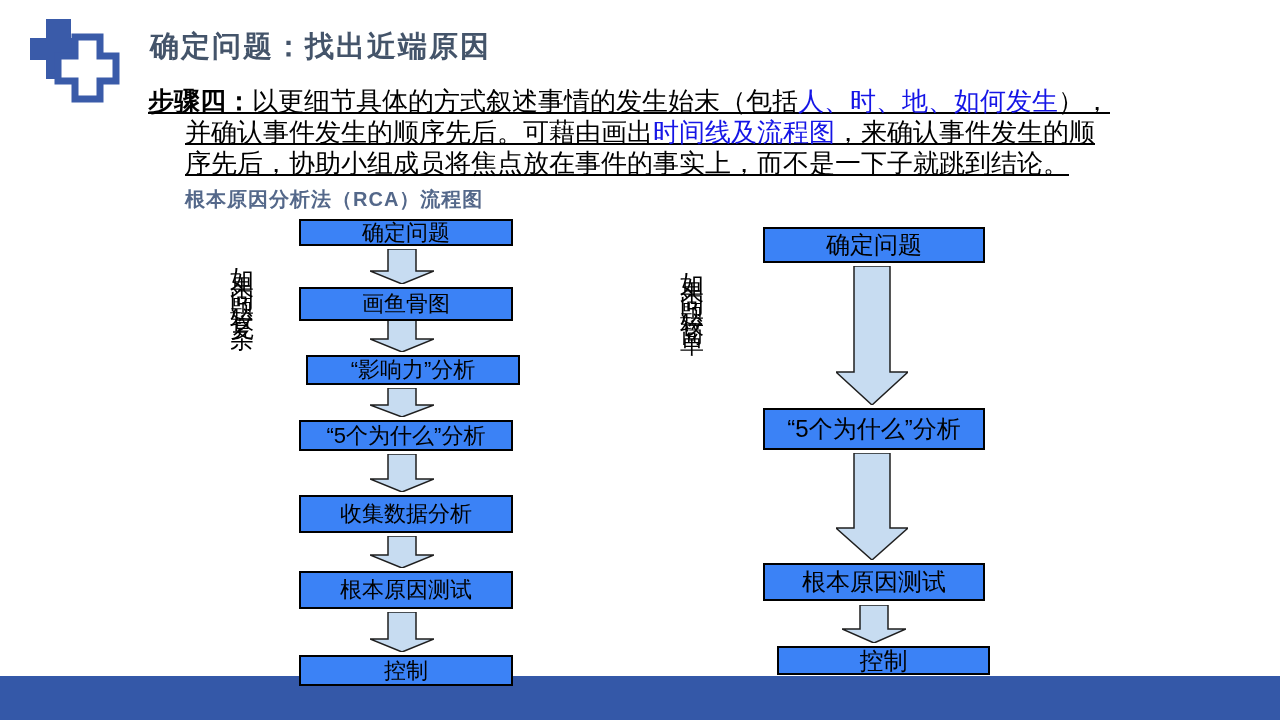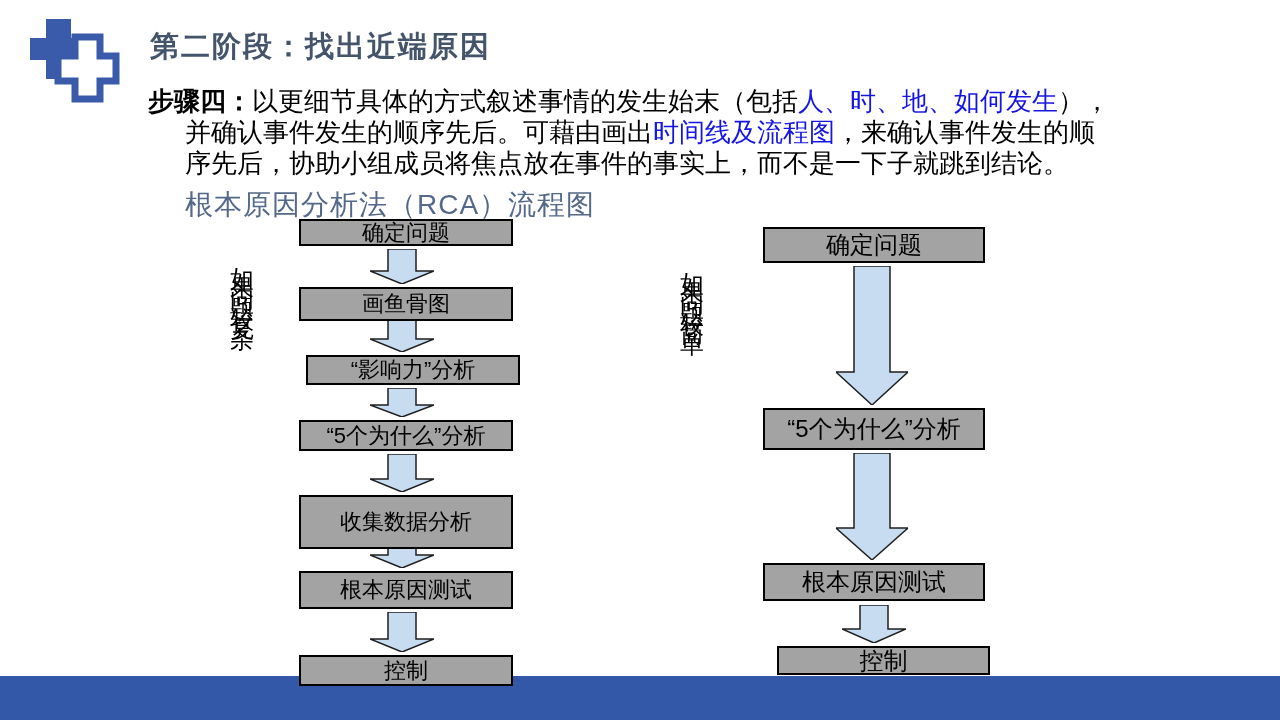--- a/index.html
+++ b/index.html
@@ -12,41 +12,41 @@
 
   
   .logo { left:28px; top:12px; width:96px; height:94px; }
   .slide-title {
     left:150px; top:27px; font-size:29px; font-weight:bold;
     color:#44546A; letter-spacing:2px; white-space:nowrap;
   }
 
   
   .para { left:148px; top:86px; width:1060px; color:#000; font-size:26px; line-height:31px; }
-  .para .line { white-space:nowrap; }
+  .para .line { white-space:nowrap;text-decoration:underline; }
   .para .indent { padding-left:37px; }
   .step-label { font-weight:bold; }
   .blue { color:#1515E6; }
 
   .caption {
-    left:185px; top:186px; font-size:28px; color:#54688A;
-    letter-spacing:1px; white-space:nowrap;
+    left:185px; top:186px; font-size:20px; color:#54688A;
+    letter-spacing:1px; white-space:nowrap;font-weight:bold;
   }
 
   
   .vlabel {
     writing-mode:vertical-rl; text-orientation:upright;
     font-size:24px; color:#000; letter-spacing:10px; line-height:26px;
   }
   .vlabel-left  { left:229px; top:248px; height:240px; }
   .vlabel-right { left:679px; top:253px; height:240px; }
 
   
   .fbox {
-    background:#a3a3a3; border:2px solid #000; color:#000;
+    background:#3b82f6; border:2px solid #000; color:#000;
     display:flex; align-items:center; justify-content:center;
     white-space:nowrap; z-index:2;
   }
   .fbox-l { left:299px; width:214px; font-size:22px; }
   .fbox-r { left:763px; width:222px; font-size:24px; }
   .fbox-r-last { left:777px; width:213px; font-size:24px; }
 
   .arrow { z-index:1; }
   .arrow svg { display:block; }
 
@@ -57,21 +57,21 @@
 </head>
 <body>
 
 <div class="abs logo">
   <svg width="96" height="94" viewBox="0 0 96 92">
     <path d="M18,6 H43 V25 H62 V47 H43 V66 H18 V47 H2 V25 H18 Z" fill="#3A5BA9"></path>
     <path d="M47,24 H72 V43 H88 V68 H72 V86 H47 V68 H30 V43 H47 Z" fill="#ffffff" stroke="#3A5BA9" stroke-width="7"></path>
   </svg>
 </div>
 
-<div class="abs slide-title">第二阶段：找出近端原因</div>
+<div class="abs slide-title">确定问题：找出近端原因</div>
 
 <div class="abs para">
   <div class="line"><span class="step-label">步骤四：</span><span>以更细节具体的方式叙述事情的发生始末（包括</span><span class="blue">人、时、地、如何发生</span><span>），</span></div>
   <div class="line indent"><span>并确认事件发生的顺序先后。可藉由画出</span><span class="blue">时间线及流程图</span><span>，来确认事件发生的顺</span></div>
   <div class="line indent"><span>序先后，协助小组成员将焦点放在事件的事实上，而不是一下子就跳到结论。</span></div>
 </div>
 
 <div class="abs caption">根本原因分析法（RCA）流程图</div>
 
 <div class="abs footer-bar"></div>
@@ -100,21 +100,21 @@
       </svg>
   </div>
 
   <div class="abs fbox fbox-l" style="top:420px;height:31px;">“5个为什么”分析</div>
   <div class="abs arrow" style="left:370px;top:454px;">
     <svg width="64" height="38" viewBox="0 0 64 38">
         <polygon points="18,0 46,0 46,25 64,25 32,38 0,25 18,25" fill="#C7DCF1" stroke="#1f1f1f" stroke-width="1.5"></polygon>
       </svg>
   </div>
 
-  <div class="abs fbox fbox-l" style="top:495px;height:54px;">收集数据分析</div>
+  <div class="abs fbox fbox-l" style="top:495px;height:38px;">收集数据分析</div>
   <div class="abs arrow" style="left:370px;top:536px;">
     <svg width="64" height="32" viewBox="0 0 64 32">
         <polygon points="18,0 46,0 46,19 64,19 32,32 0,19 18,19" fill="#C7DCF1" stroke="#1f1f1f" stroke-width="1.5"></polygon>
       </svg>
   </div>
 
   <div class="abs fbox fbox-l" style="top:571px;height:38px;">根本原因测试</div>
   <div class="abs arrow" style="left:370px;top:612px;">
     <svg width="64" height="40" viewBox="0 0 64 40">
         <polygon points="18,0 46,0 46,27 64,27 32,40 0,27 18,27" fill="#C7DCF1" stroke="#1f1f1f" stroke-width="1.5"></polygon>

